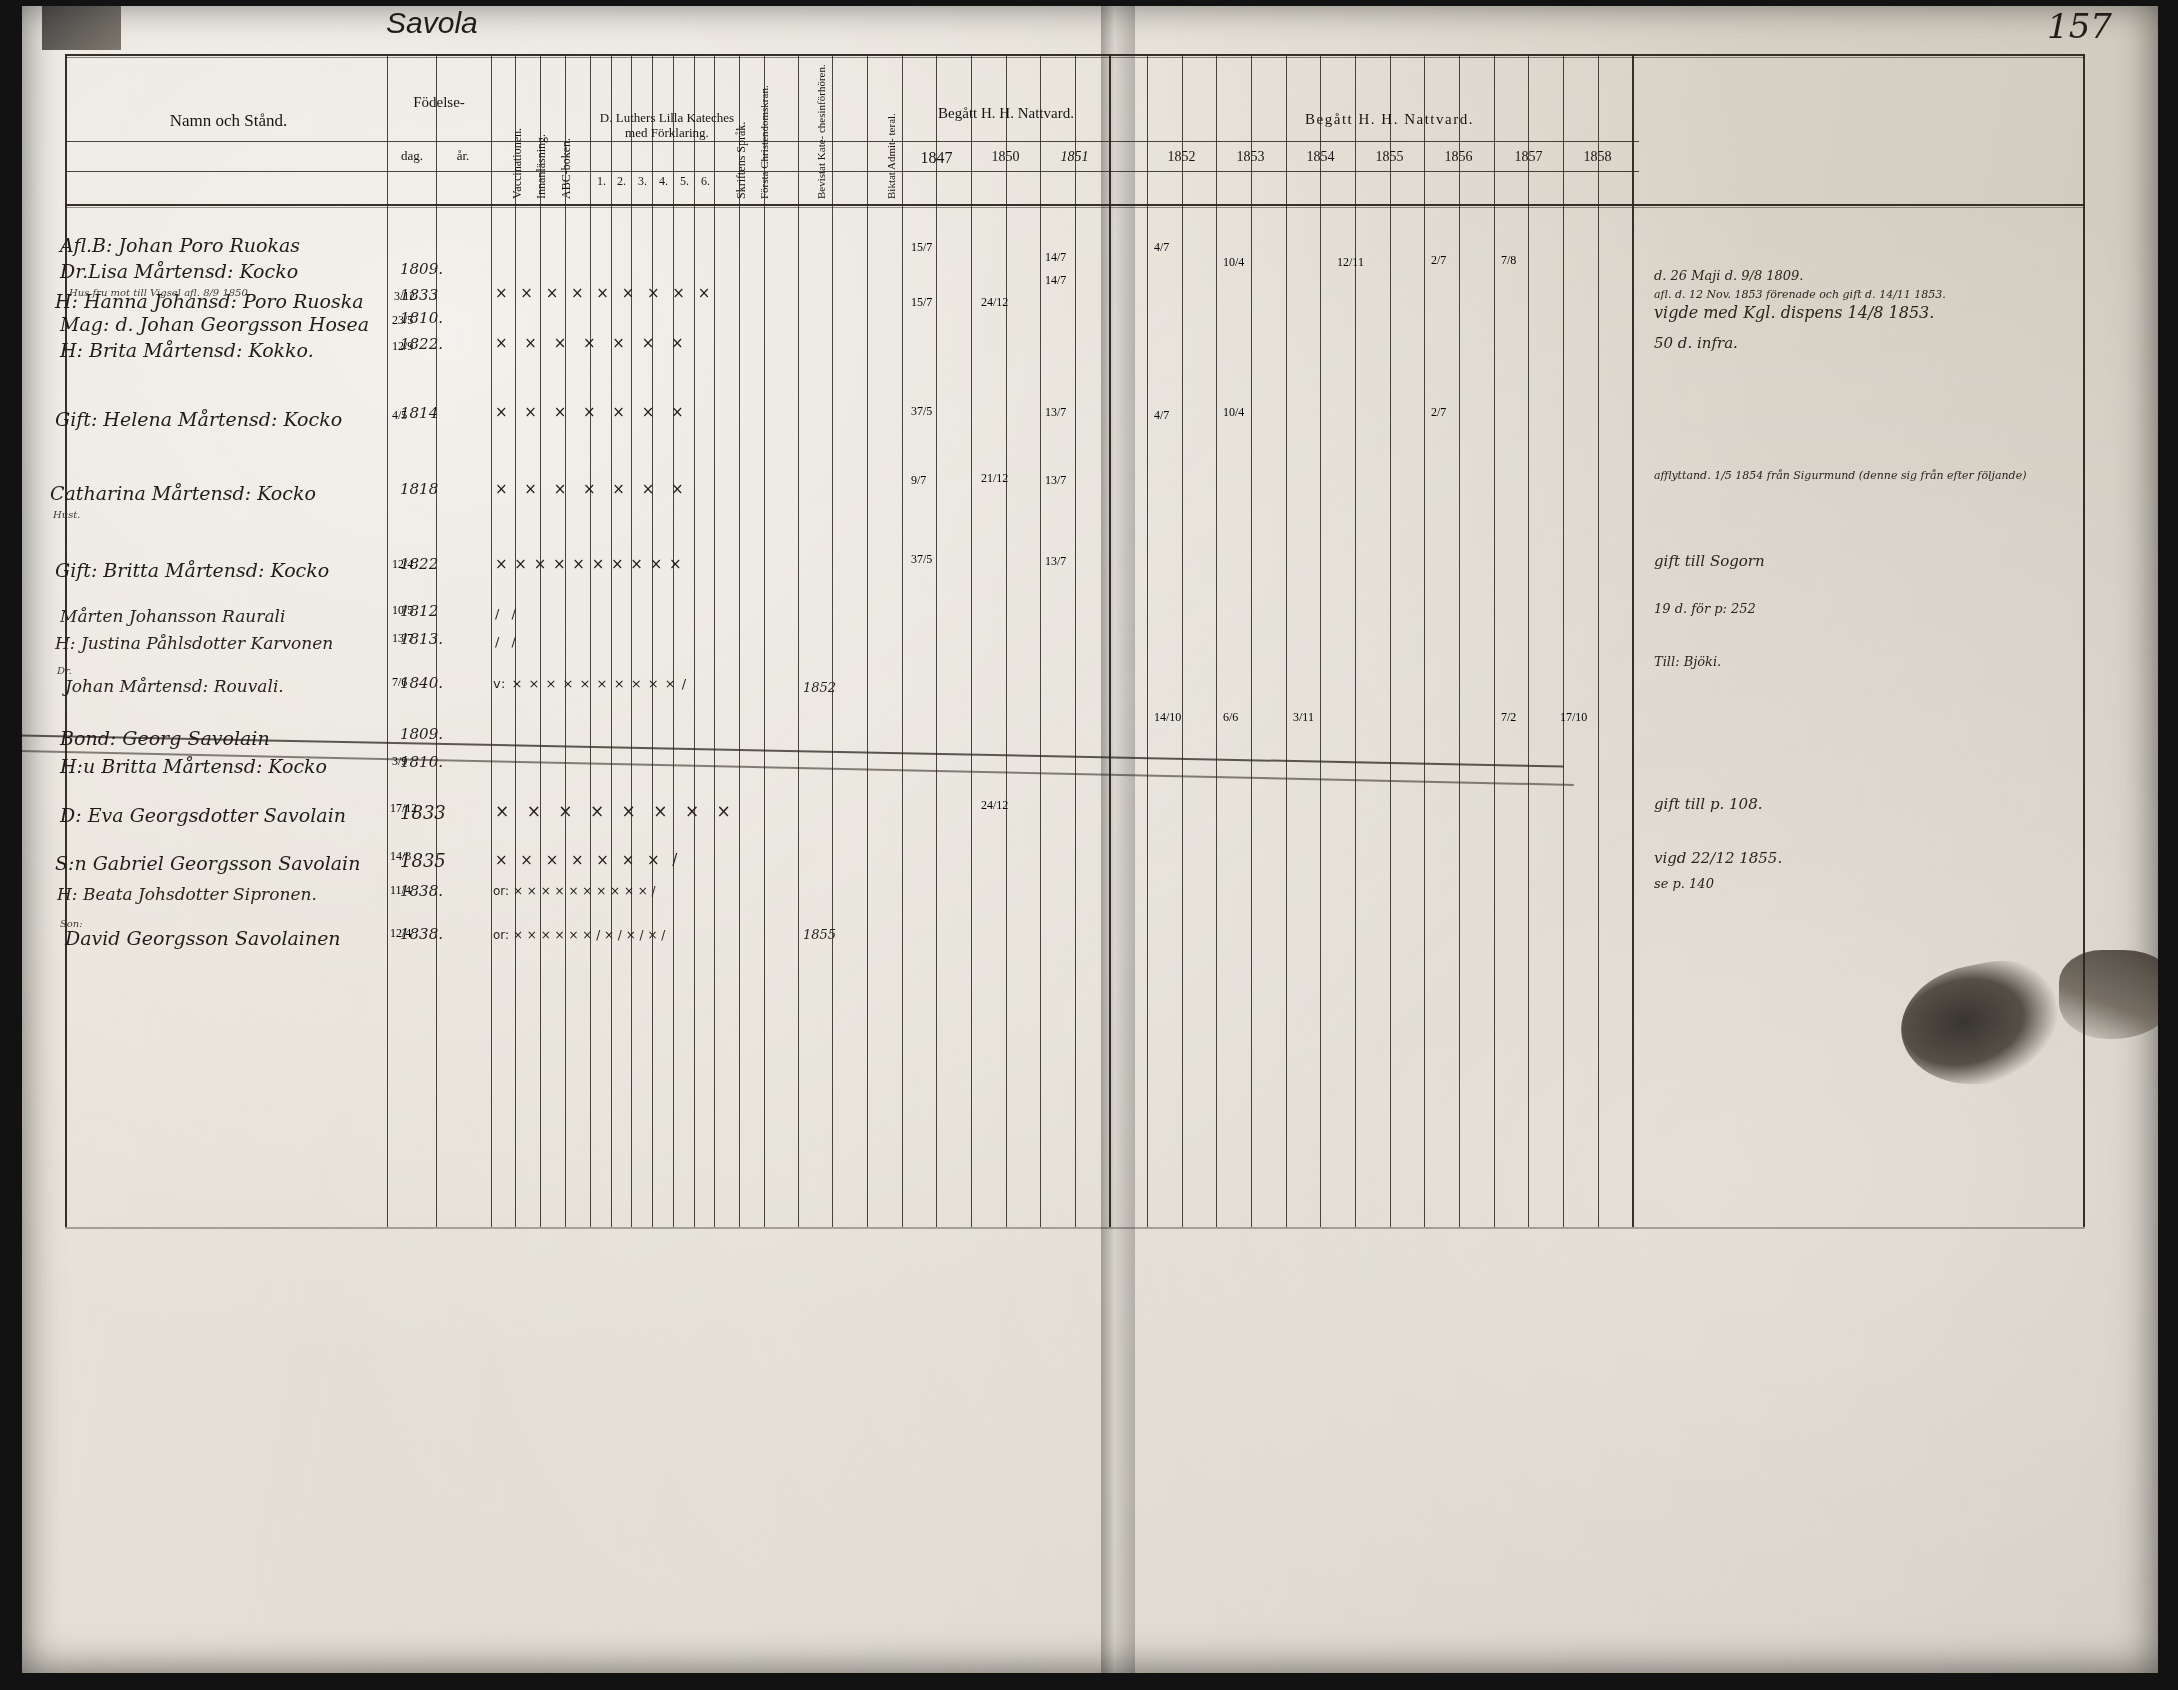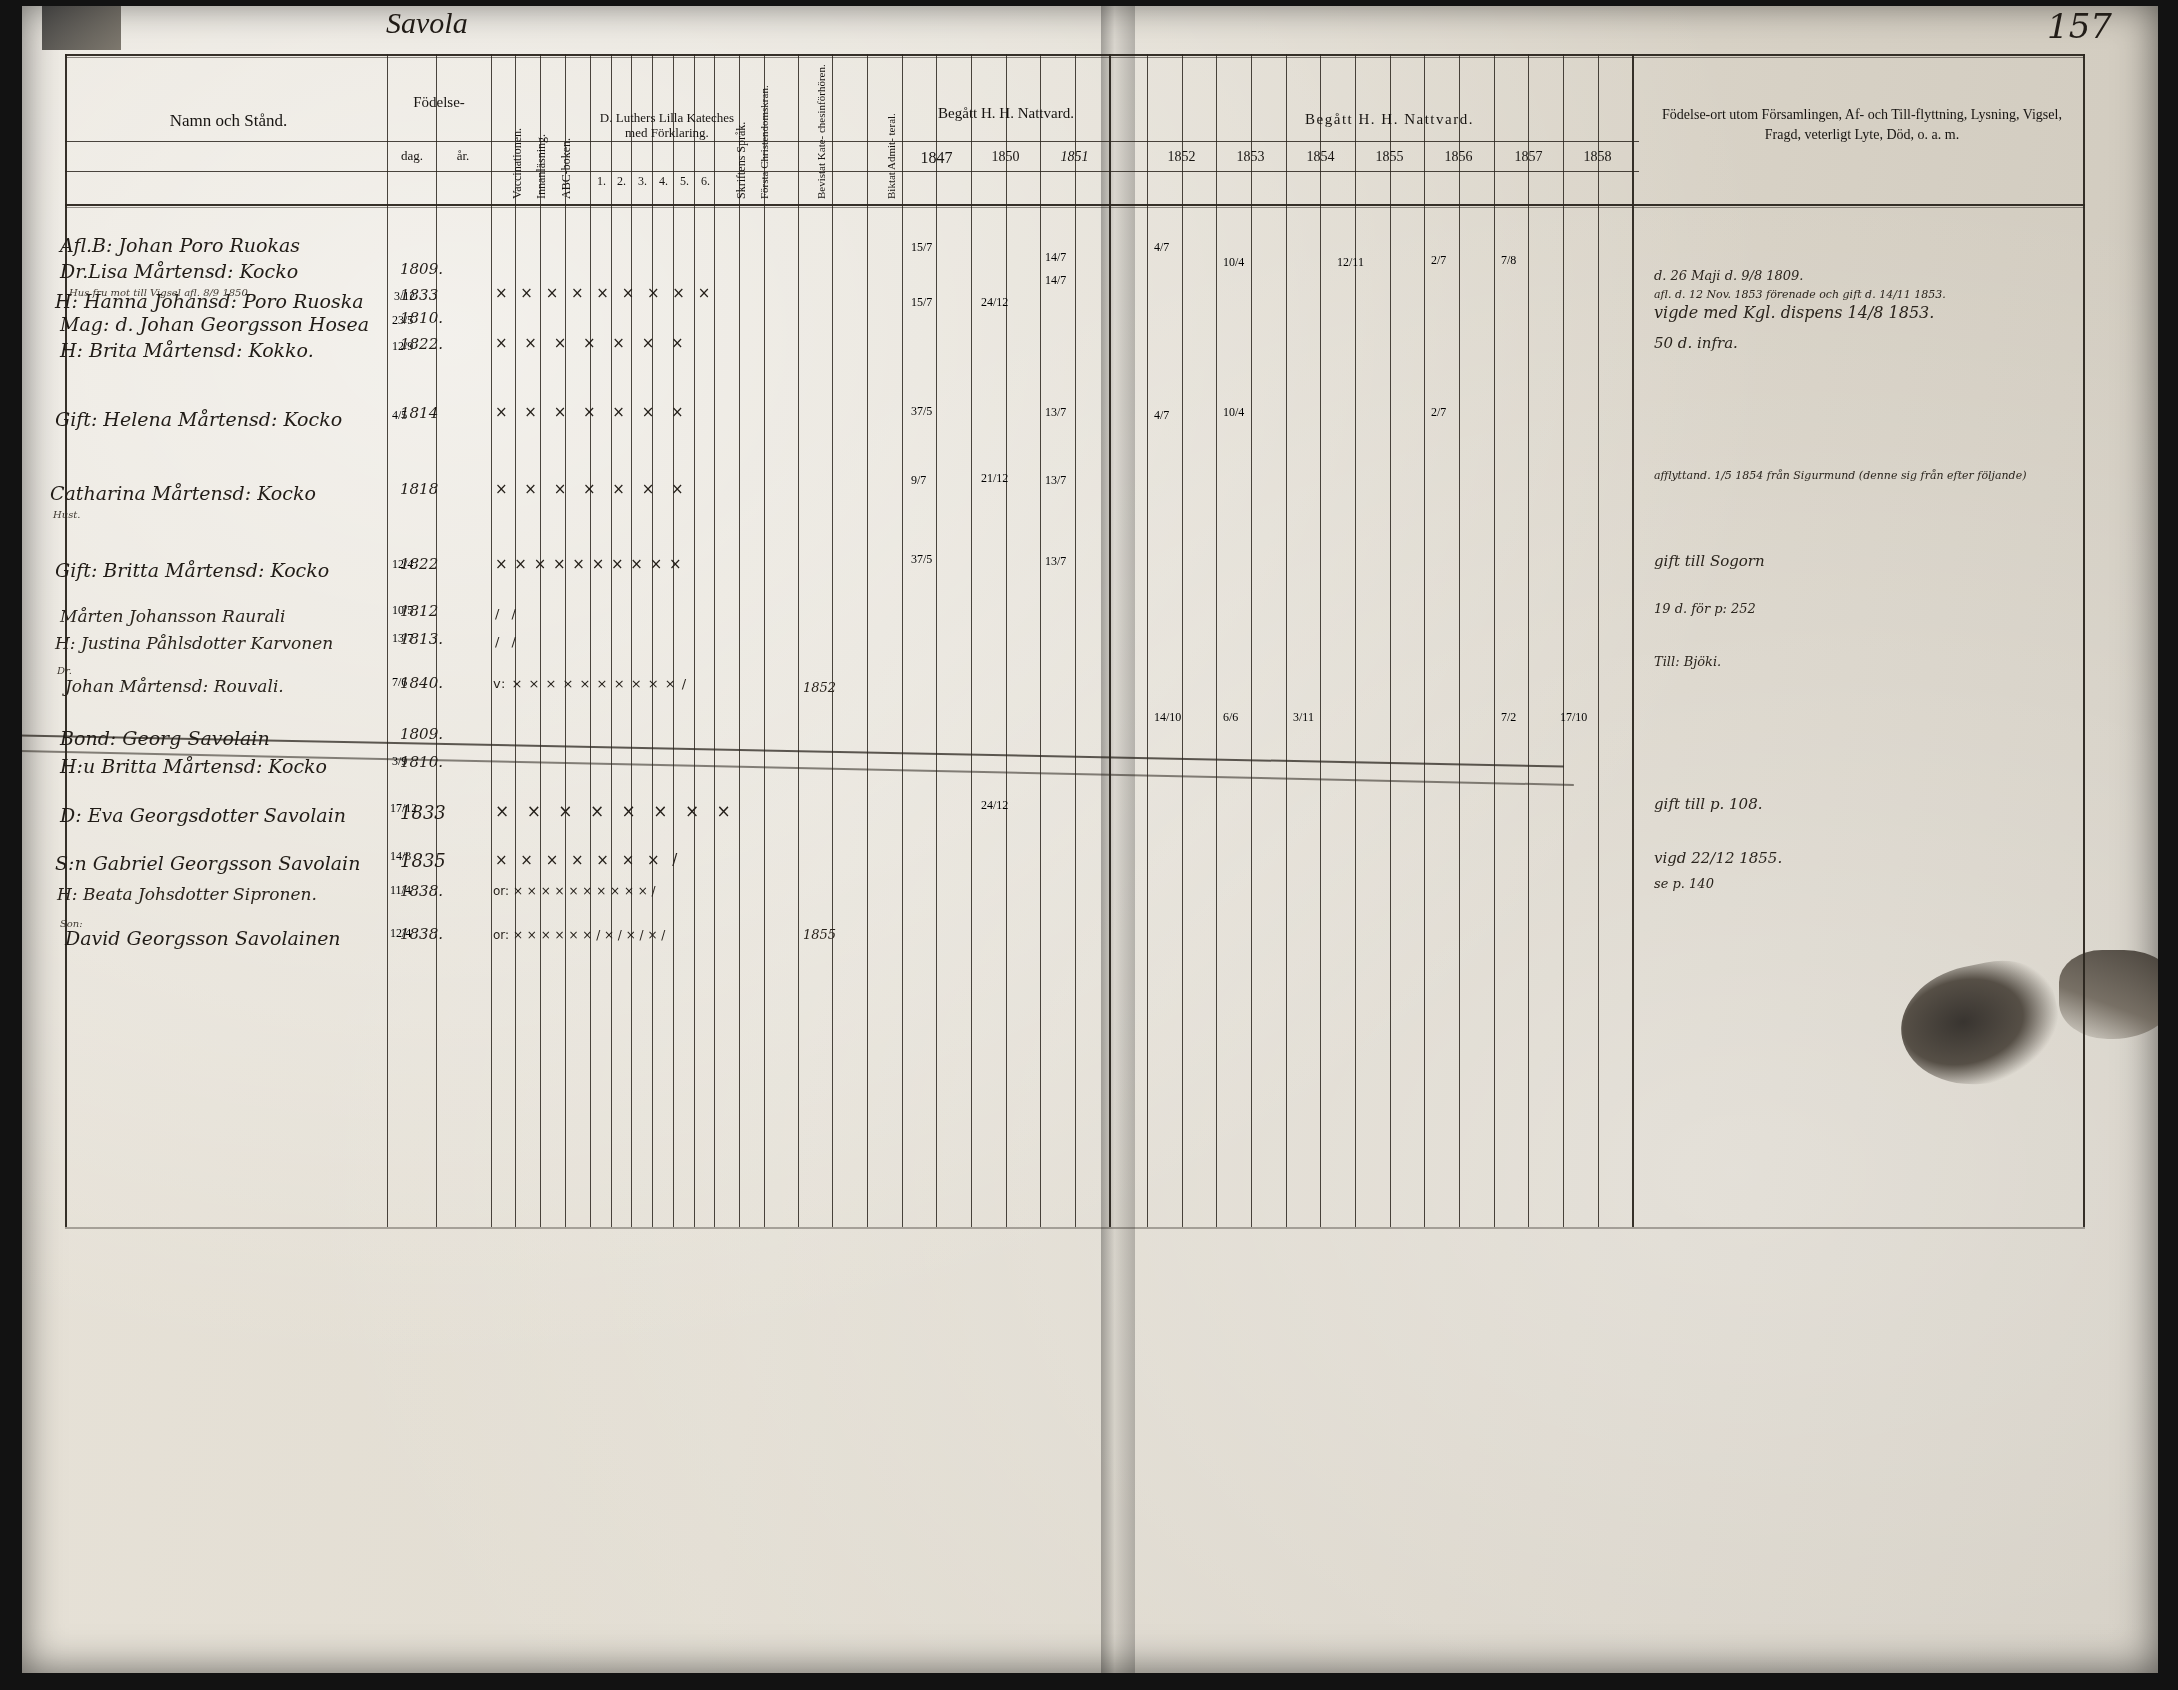--- a/index.html
+++ b/index.html
@@ -47,21 +47,21 @@
   .hrow{position:absolute;white-space:nowrap;}
   .nm{font-family:"DejaVu Serif",serif;font-style:italic;font-size:19px;color:#211c17;}
   .sm{font-family:"DejaVu Serif",serif;font-style:italic;font-size:13px;color:#2a241d;}
   .xs{font-family:"DejaVu Serif",serif;font-style:italic;font-size:10px;color:#332c24;opacity:.92;}
   .num{font-family:"DejaVu Serif",serif;font-style:italic;font-size:15px;color:#211c17;}
   .frac{display:inline-block;text-align:center;line-height:1.0;font-size:12px;}
   .frac b{display:block;font-weight:normal;}
   .xmark{font-family:"DejaVu Sans",sans-serif;font-size:15px;color:#241f19;}
   .folio{position:absolute;right:46px;top:6px;font-family:"DejaVu Serif",serif;
          font-style:italic;font-size:34px;color:#221d18;}
-  .title{position:absolute;left:366px;top:6px;font-family:Liberation Serif, serif;
+  .title{position:absolute;left:366px;top:6px;font-family:Liberation Sans, sans-serif;
          font-style:italic;font-size:30px;color:#201b16;}
   .streak{position:absolute;height:2px;background:#2a241e;opacity:.75;}
   .note{font-family:"DejaVu Serif",serif;font-style:italic;font-size:13px;color:#2a241d;}
 </style>
 </head>
 <body>
 
 <div id="scan">
   <div id="page">
 
@@ -161,21 +161,20 @@
       <div class="hdr print" style="left:975px;top:95px;width:69px;font-size:14px;font-style:italic;">1851</div>
 
       <div class="hdr print" style="left:1082px;top:95px;width:69px;font-size:14px;">1852</div>
       <div class="hdr print" style="left:1151px;top:95px;width:69px;font-size:14px;">1853</div>
       <div class="hdr print" style="left:1221px;top:95px;width:69px;font-size:14px;">1854</div>
       <div class="hdr print" style="left:1290px;top:95px;width:69px;font-size:14px;">1855</div>
       <div class="hdr print" style="left:1359px;top:95px;width:69px;font-size:14px;">1856</div>
       <div class="hdr print" style="left:1429px;top:95px;width:69px;font-size:14px;">1857</div>
       <div class="hdr print" style="left:1498px;top:95px;width:69px;font-size:14px;">1858</div>
 
-      <div class="hdr print" style="left:1584px;top:51px;width:426px;font-size:14px;line-height:1.45;">Födelse-ort utom Församlingen, Af- och Till-flyttning, Lysning, Vigsel, Fragd, veterligt Lyte, Död, o. a. m.</div>
 
       <div class="hrow" style="left:-5px;top:180px;">
         <span class="nm">Afl.B: Johan Poro Ruokas</span>
       </div>
       <div class="hrow" style="left:-5px;top:206px;">
         <span class="nm">Dr.Lisa Mårtensd: Kocko</span>
       </div>
       <div class="hrow" style="left:4px;top:228px;">
         <span class="xs">Hus fru mot till Vigsel afl. 8/9 1850.</span>
       </div>

